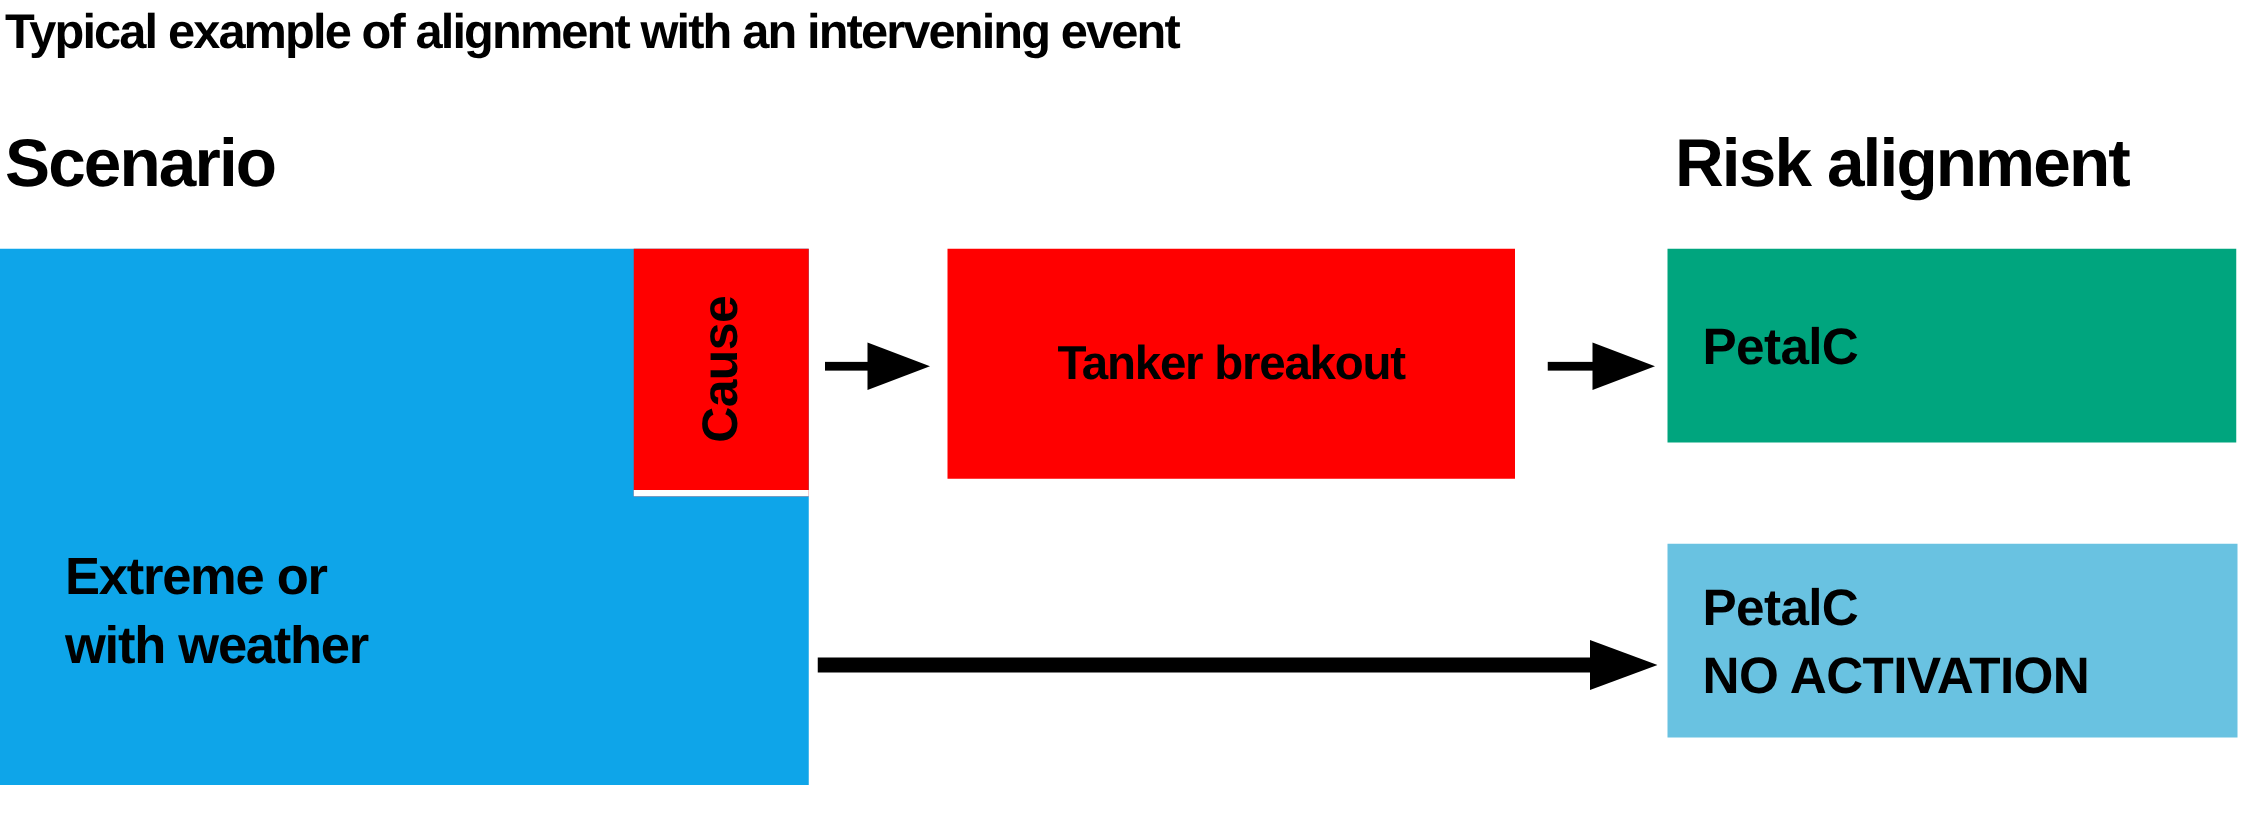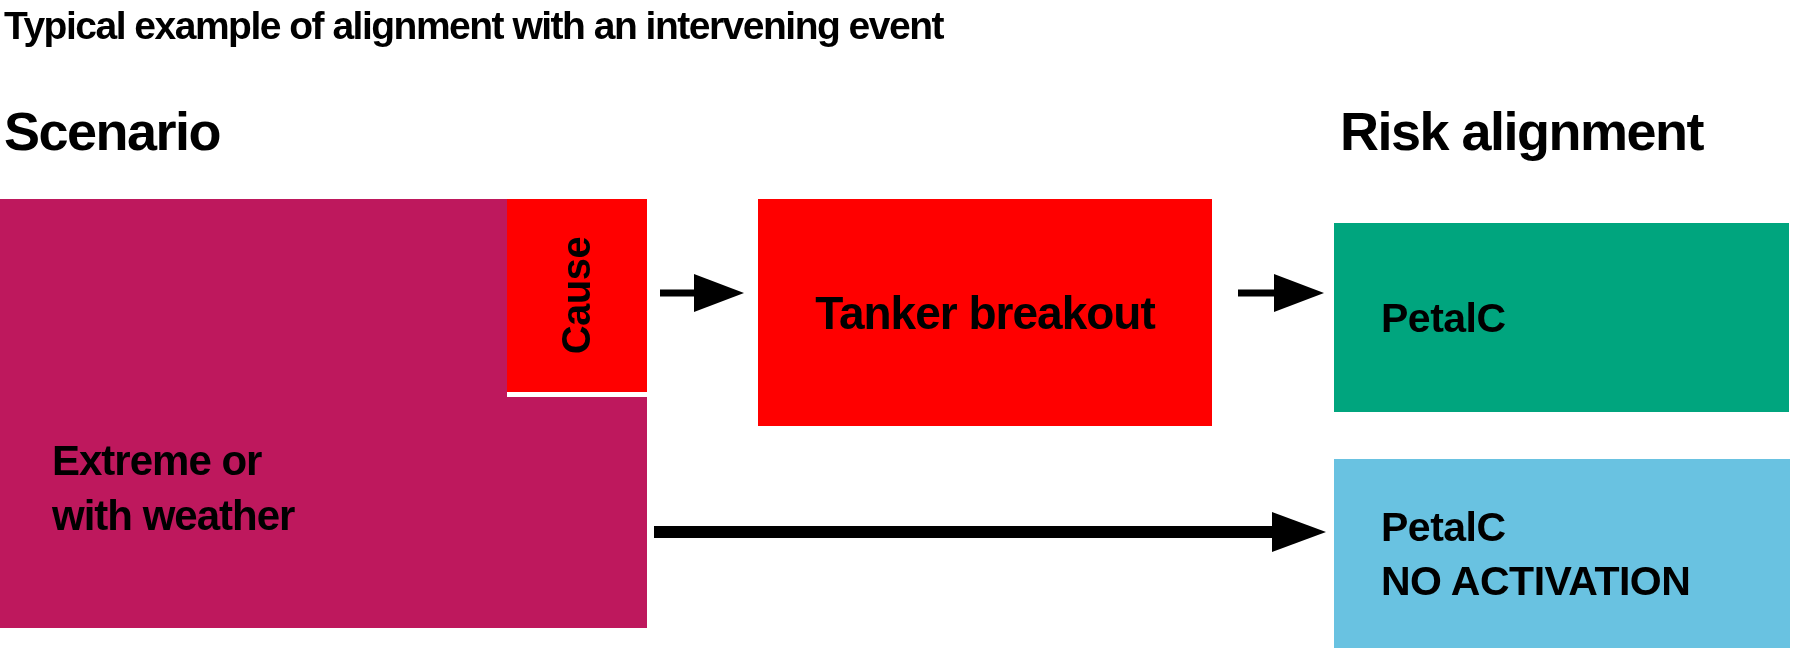--- a/index.html
+++ b/index.html
@@ -57,62 +57,61 @@
   .cause-text {
     transform: rotate(-90deg);
     font-size: 40px;
     font-weight: bold;
     letter-spacing: -0.5px;
     white-space: nowrap;
   }
 
   .tanker-box {
     left: 758px; top: 199px;
-    width: 454px; height: 227px;
+    width: 454px; height: 184px;
     display: flex;
     align-items: center;
     justify-content: center;
-    font-size: 46px;
+    font-size: 38px;
     font-weight: bold;
     letter-spacing: -1px;
     white-space: nowrap;
   }
 
   .risk-box {
     left: 1334px;
-    width: 455px; height: 189px;
+    width: 455px; height: 155px;
     display: flex;
     flex-direction: column;
     justify-content: center;
-    padding-left: 47px;
+    padding-left: 28px;
     font-size: 41px;
     font-weight: bold;
     line-height: 54px;
     letter-spacing: -0.5px;
     white-space: nowrap;
-    margin-top: 24px;
   }
   .activation-box    { top: 199px; }
   .no-activation-box { top: 435px; width: 456px; }
 
   .arrow { position: absolute; }
   .arrow svg { display: block; }
   .arrow-fill { fill: #000000; }
 </style>
 </head>
 <body>
 
 <div class="canvas">
 
   <div class="title">Typical example of alignment with an intervening event</div>
 
   <div class="col-hdr hdr-scenario">Scenario</div>
   <div class="col-hdr hdr-risk">Risk alignment</div>
 
-  <div class="box pink-box" style="background-color: #be185d;">
+  <div class="box pink-box" style="background-color: #0ea5e9;">
     <div class="weather-text">
       <div>Extreme or</div>
       <div>with weather</div>
     </div>
 
   </div>
 
   <div class="box cause-box" style="background-color: rgb(255, 0, 0);">
     <span class="cause-text">Cause</span>
   </div>

